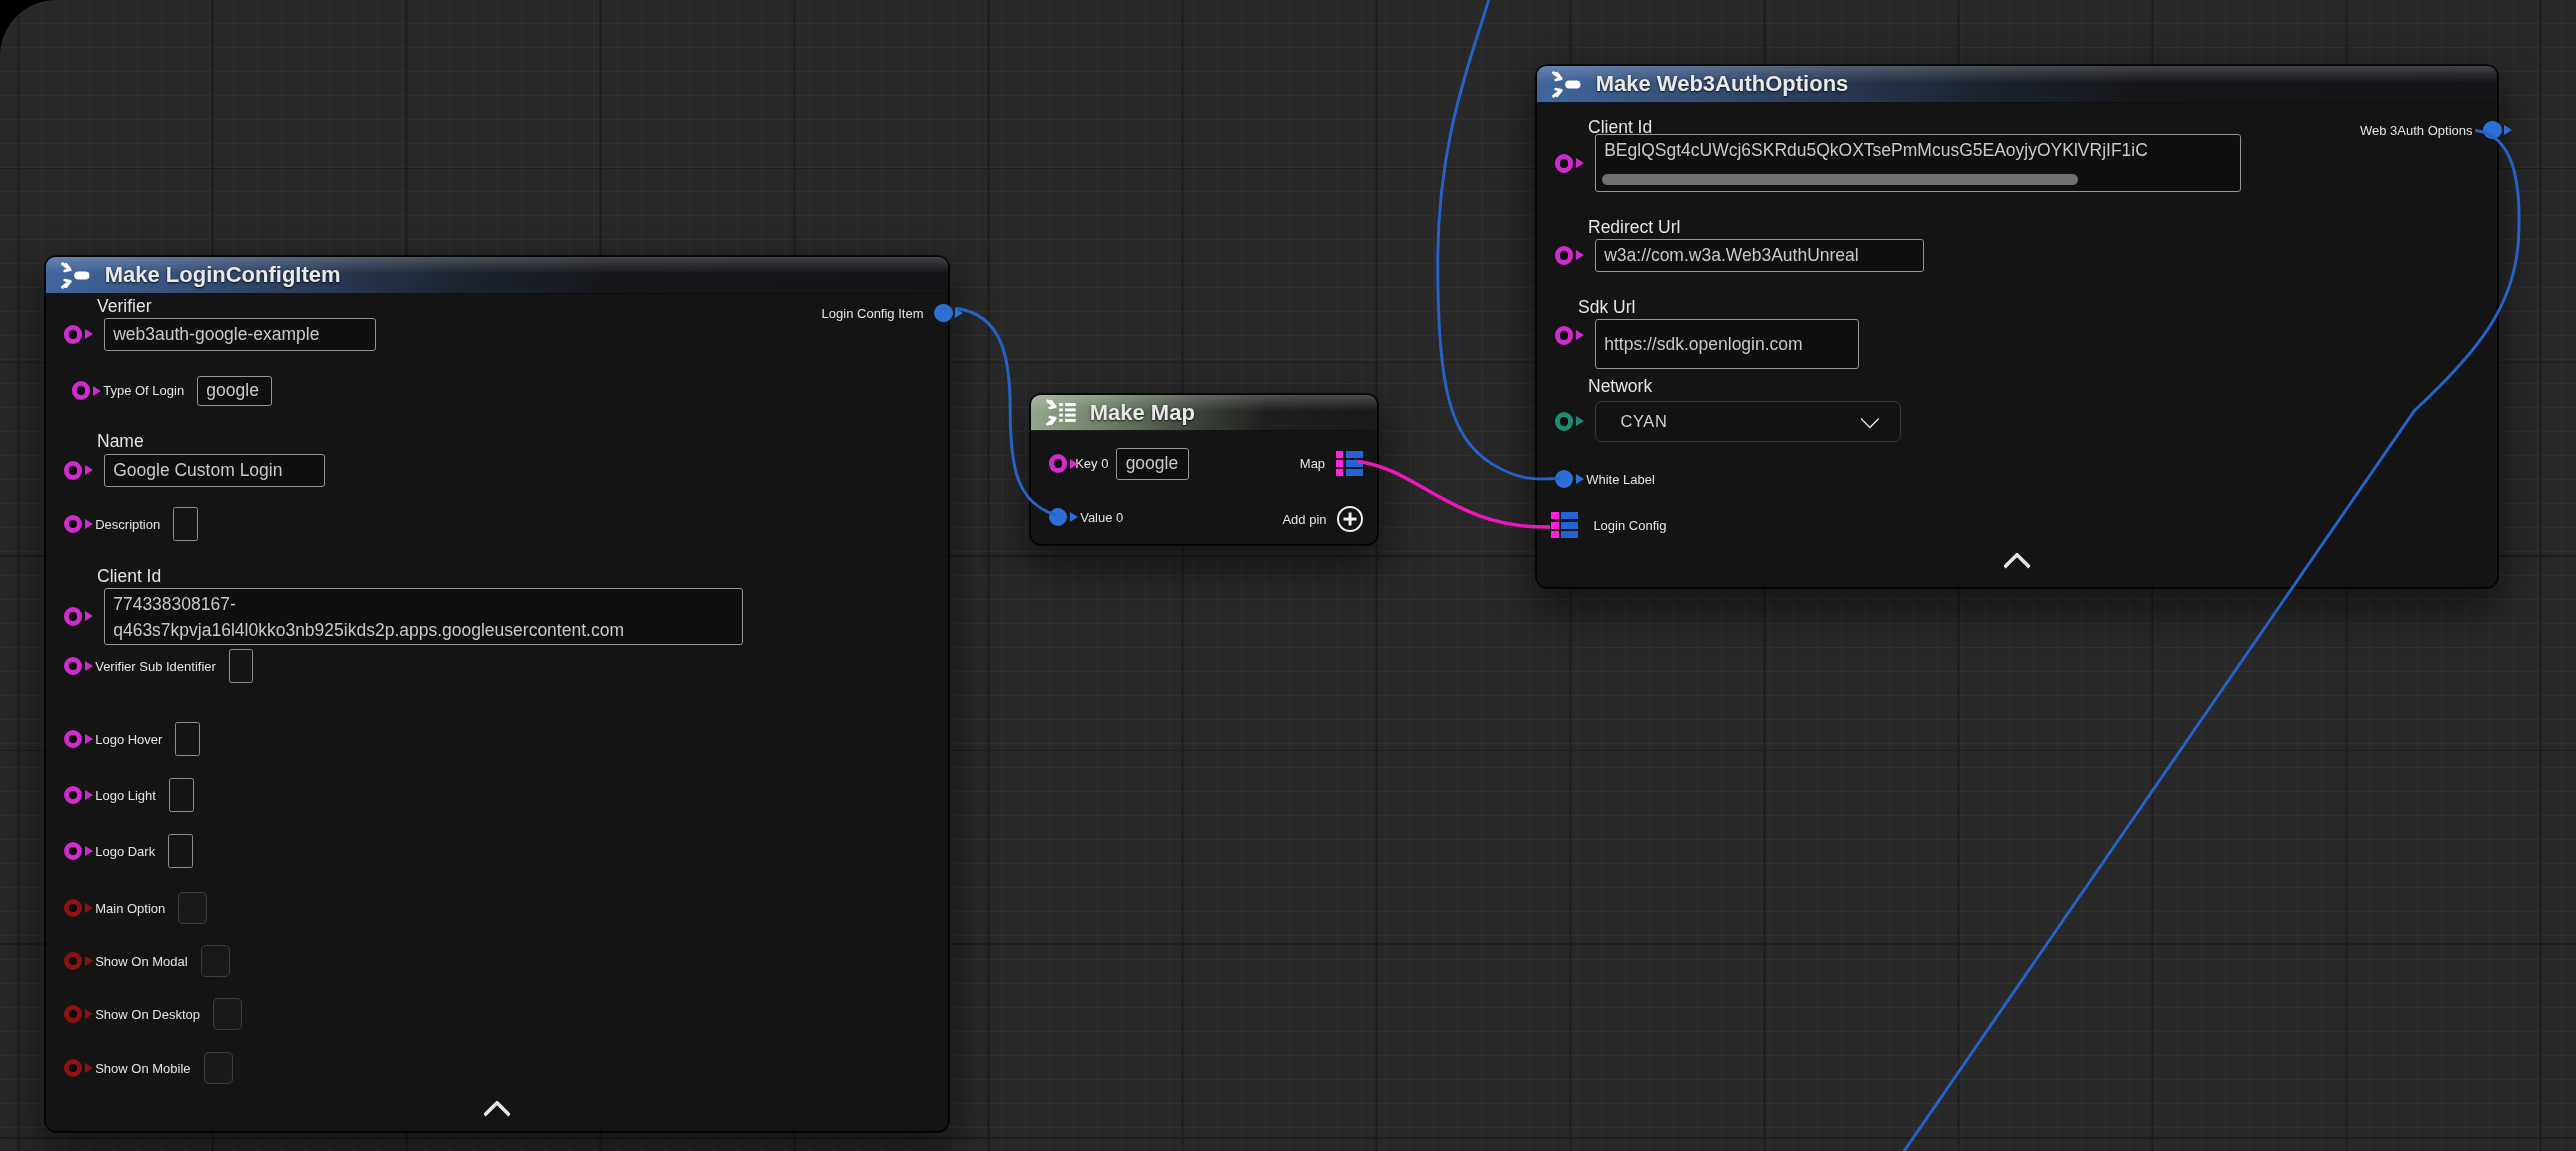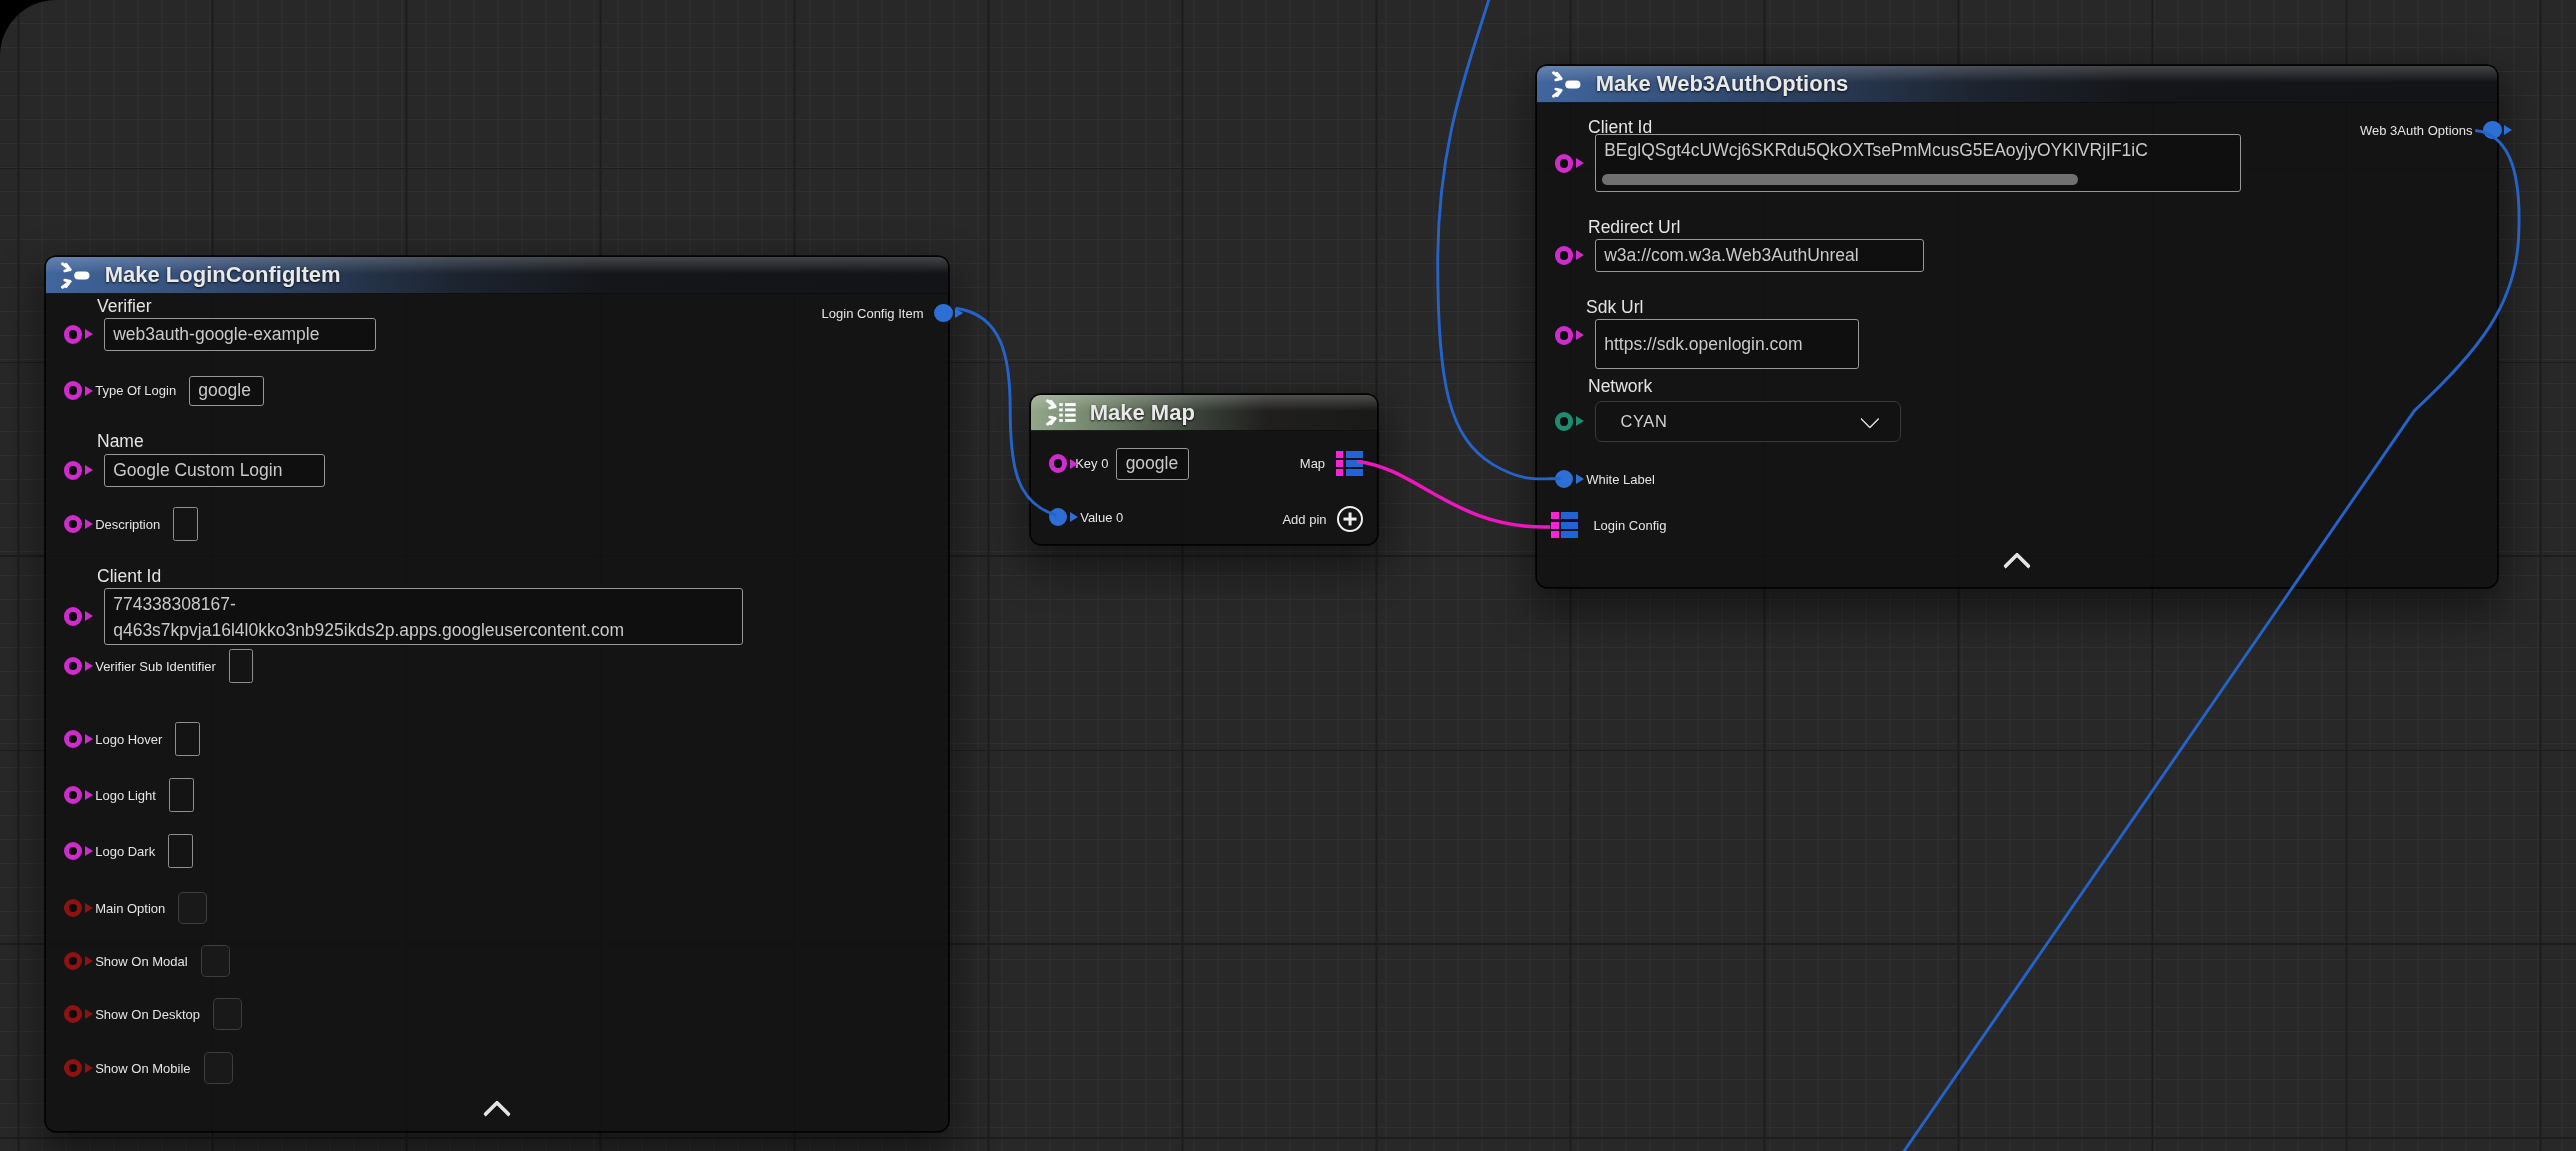--- a/index.html
+++ b/index.html
@@ -91,21 +91,21 @@
 
     <div class="row-r" style="top:43px;right:-4.7px;height:26px;">
       <span class="lbl">Login Config Item</span>
       <span class="pin p-object filled"></span>
     </div>
 
     <div class="stack-lbl" style="left:51px;top:39px;">Verifier</div>
     <div class="field" style="left:58px;top:61px;width:272px;height:33px;">web3auth-google-example</div>
     <span class="pin p-string pin-abs" style="left:17.5px;top:68px;"></span>
 
-    <div class="row" style="top:117px;left:0;height:33px;text-align:center;">
+    <div class="row" style="top:117px;left:8px;height:33px;text-align:center;">
       <span class="pin p-string"></span>
       <span class="lbl">Type Of Login</span>
       <span class="field-inline" style="height:30px;min-width:75px;">google</span>
     </div>
 
     <div class="stack-lbl" style="left:51px;top:174px;">Name</div>
     <div class="field" style="left:58px;top:197px;width:221px;height:33px;">Google Custom Login</div>
     <span class="pin p-string pin-abs" style="left:17.5px;top:204px;"></span>
 
     <div class="row" style="top:250px;left:0;height:34px;">
@@ -234,21 +234,21 @@
     <div class="field" style="left:58px;top:68px;width:646px;height:58px;align-items:flex-start;padding-top:4.7px;">
       <span>BEglQSgt4cUWcj6SKRdu5QkOXTsePmMcusG5EAoyjyOYKlVRjIF1iC</span>
       <span class="hscroll"></span>
     </div>
     <span class="pin p-string pin-abs" style="left:17.5px;top:88px;"></span>
 
     <div class="stack-lbl" style="left:51px;top:151px;">Redirect Url</div>
     <div class="field" style="left:58px;top:173px;width:329px;height:33px;">w3a://com.w3a.Web3AuthUnreal</div>
     <span class="pin p-string pin-abs" style="left:17.5px;top:180px;"></span>
 
-    <div class="stack-lbl" style="left:49px;top:231px;">Sdk Url</div>
+    <div class="stack-lbl" style="left:41px;top:231px;">Sdk Url</div>
     <div class="field" style="left:58px;top:253px;width:264px;height:50px;">https://sdk.openlogin.com</div>
     <span class="pin p-string pin-abs" style="left:17.5px;top:260px;"></span>
 
     <div class="stack-lbl" style="left:51px;top:310px;">Network</div>
     <div class="dropdown" style="left:58px;top:335px;width:306px;height:41px;">
       <span class="dd-text">CYAN</span>
       <span class="dd-chevron"></span>
     </div>
     <span class="pin p-enum pin-abs" style="left:17.5px;top:346px;"></span>
 

